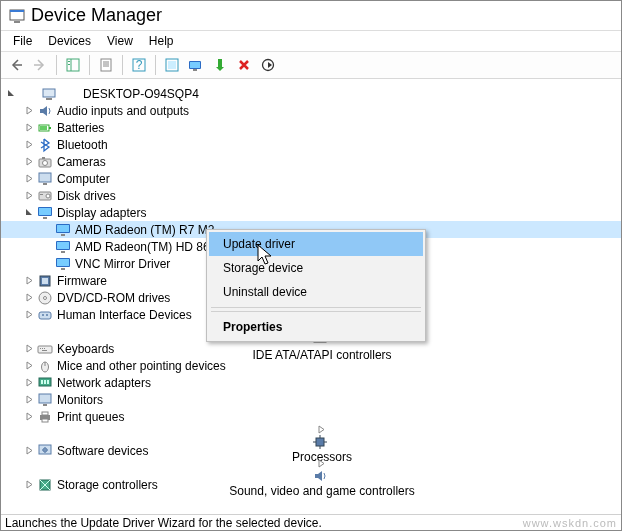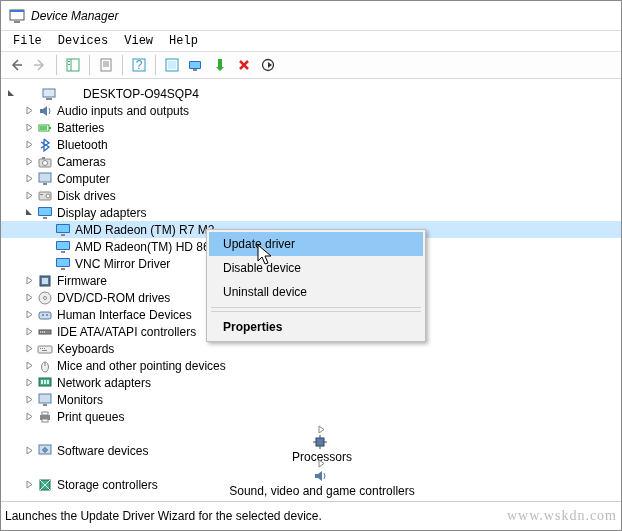--- a/index.html
+++ b/index.html
@@ -1,43 +1,43 @@
 <!DOCTYPE html>
 <html><head>
 <meta charset="utf-8">
 <style>
 * { box-sizing: border-box; margin: 0; padding: 0; font-family: "Segoe UI", Tahoma, sans-serif; font-size: 12px; }
 body { width: 622px; height: 531px; background: #fff; border: 1px solid #888; position: relative; overflow: hidden; }
 
 .titlebar { height: 30px; display: flex; align-items: center; padding: 0 8px; border-bottom: 1px solid #ddd; }
 .titlebar .ticon { width: 16px; height: 16px; margin-right: 6px; }
-.titlebar .title { font-size: 12px; font-style: italic; }
+.titlebar .title { font-size: 18px; }
 
 .menubar { height: 20px; display: flex; align-items: center; padding: 0 4px; }
-.menubar span { padding: 10px 8px; cursor: default; font-family: Liberation Mono, monospace; }
+.menubar span { padding: 10px 8px; cursor: default; }
 
 .toolbar { height: 28px; border-top: 1px solid #e0e0e0; border-bottom: 1px solid #d8d8d8; display: flex; align-items: center; padding: 0 4px; gap: 2px; background: #fdfdfd; }
 .tbtn { width: 22px; height: 22px; display: flex; align-items: center; justify-content: center; border: 1px solid transparent; }
 .tsep { width: 1px; height: 20px; background: #ccc; margin: 0 3px; }
 
 .tree { position: absolute; top: 80px; left: 0; right: 0; bottom: 18px; overflow: hidden; padding-top: 4px; }
 .row { display: flex; align-items: center; height: 17px; white-space: nowrap; padding-left: 4px; }
 .row.sel { background: #cce8ff; }
 .exp { width: 12px; height: 12px; display: flex; align-items: center; justify-content: center; margin-right: 2px; color: #555; font-size: 9px;}
 .icn { width: 16px; height: 16px; margin-right: 4px; flex-shrink: 0; }
 .lbl { white-space: nowrap; }
 
 .ctxmenu { position: absolute; left: 205px; top: 228px; width: 220px; background: #f2f2f2; border: 1px solid #bfbfbf; box-shadow: 2px 2px 4px rgba(0,0,0,0.3); padding: 2px; font-size: 12px; z-index: 50;}
 .ctxmenu .item { padding: 5px 10px 5px 14px; cursor: default; }
 .ctxmenu .item.hov { background: #90c8f6; }
 .ctxmenu .sep { height: 1px; background: #d0d0d0; margin: 3px 2px; }
 .ctxmenu .bold { font-weight: bold; }
 
-.statusbar { position: absolute; left: 0; right: 0; bottom: 0; height: 29px; border-top: 1px solid #d0d0d0; padding: 1px 4px; font-size: 11px; display:flex; align-items:center; justify-content: space-between;}
-.watermark { color: #bbb; font-size: 14px; letter-spacing: 1px; font-family: Liberation Serif, serif; }
+.statusbar { position: absolute; left: 0; right: 0; bottom: 0; height: 16px; border-top: 1px solid #d0d0d0; padding: 1px 4px; font-size: 11px; display:flex; align-items:center; justify-content: space-between;}
+.watermark { color: #bbb; font-size: 11px; letter-spacing: 1px; }
 
 .cursor { position: absolute; left: 256px; top: 243px; z-index: 100; pointer-events:none;}
 </style>
 </head>
 <body>
 
 <div class="titlebar">
   <span class="ticon">
     <svg viewBox="0 0 16 16">
         <rect x="1" y="2" width="14" height="10" fill="#fff" stroke="#555"></rect>
@@ -283,21 +283,21 @@
           <path d="M2 1 L7 4.5 L2 8 Z" fill="none" stroke="#888"></path>
         </svg>
       </span>
       <span class="icn"><svg viewBox="0 0 16 16">
           <rect x="2" y="5" width="12" height="7" fill="#cde" stroke="#5a7ca8" rx="2"></rect>
           <circle cx="6" cy="8" r="1" fill="#5a7ca8"></circle>
           <circle cx="10" cy="8" r="1" fill="#5a7ca8"></circle>
         </svg></span>
       <span class="lbl">Human Interface Devices</span>
     </div>
-    <div class="row" style="padding-left: 22px;">
+    <div class="row" style="padding-left: 22px; flex-direction: column;">
       <span class="exp">
         <svg width="9" height="9" viewBox="0 0 9 9">
           <path d="M2 1 L7 4.5 L2 8 Z" fill="none" stroke="#888"></path>
         </svg>
       </span>
       <span class="icn"><svg viewBox="0 0 16 16">
           <rect x="2" y="6" width="12" height="4" fill="#888" stroke="#555"></rect>
           <rect x="3" y="7" width="1" height="2" fill="#ccc"></rect>
           <rect x="5" y="7" width="1" height="2" fill="#ccc"></rect>
           <rect x="7" y="7" width="1" height="2" fill="#ccc"></rect>
@@ -419,21 +419,21 @@
       <span class="icn"><svg viewBox="0 0 16 16">
           <rect x="3" y="3" width="10" height="10" fill="#4a8" stroke="#265"></rect>
           <path d="M3 3 L8 8 L3 13 M13 3 L8 8 L13 13" stroke="#cfe" fill="none"></path>
         </svg></span>
       <span class="lbl">Storage controllers</span>
     </div>
   </div>
 
 <div class="ctxmenu">
   <div class="item hov">Update driver</div>
-  <div class="item">Disable device</div>
+  <div class="item">Storage device</div>
   <div class="item">Uninstall device</div>
   <div class="sep"></div>
   <div class="sep"></div>
   <div class="item bold">Properties</div>
 </div>
 
 <div class="cursor">
   <svg width="20" height="24" viewBox="0 0 20 24">
       <path d="M1 1 L1 17 L5 13 L8 20 L11 19 L8 12 L14 12 Z" fill="#fff" stroke="#000" stroke-width="1"></path>
     </svg>

